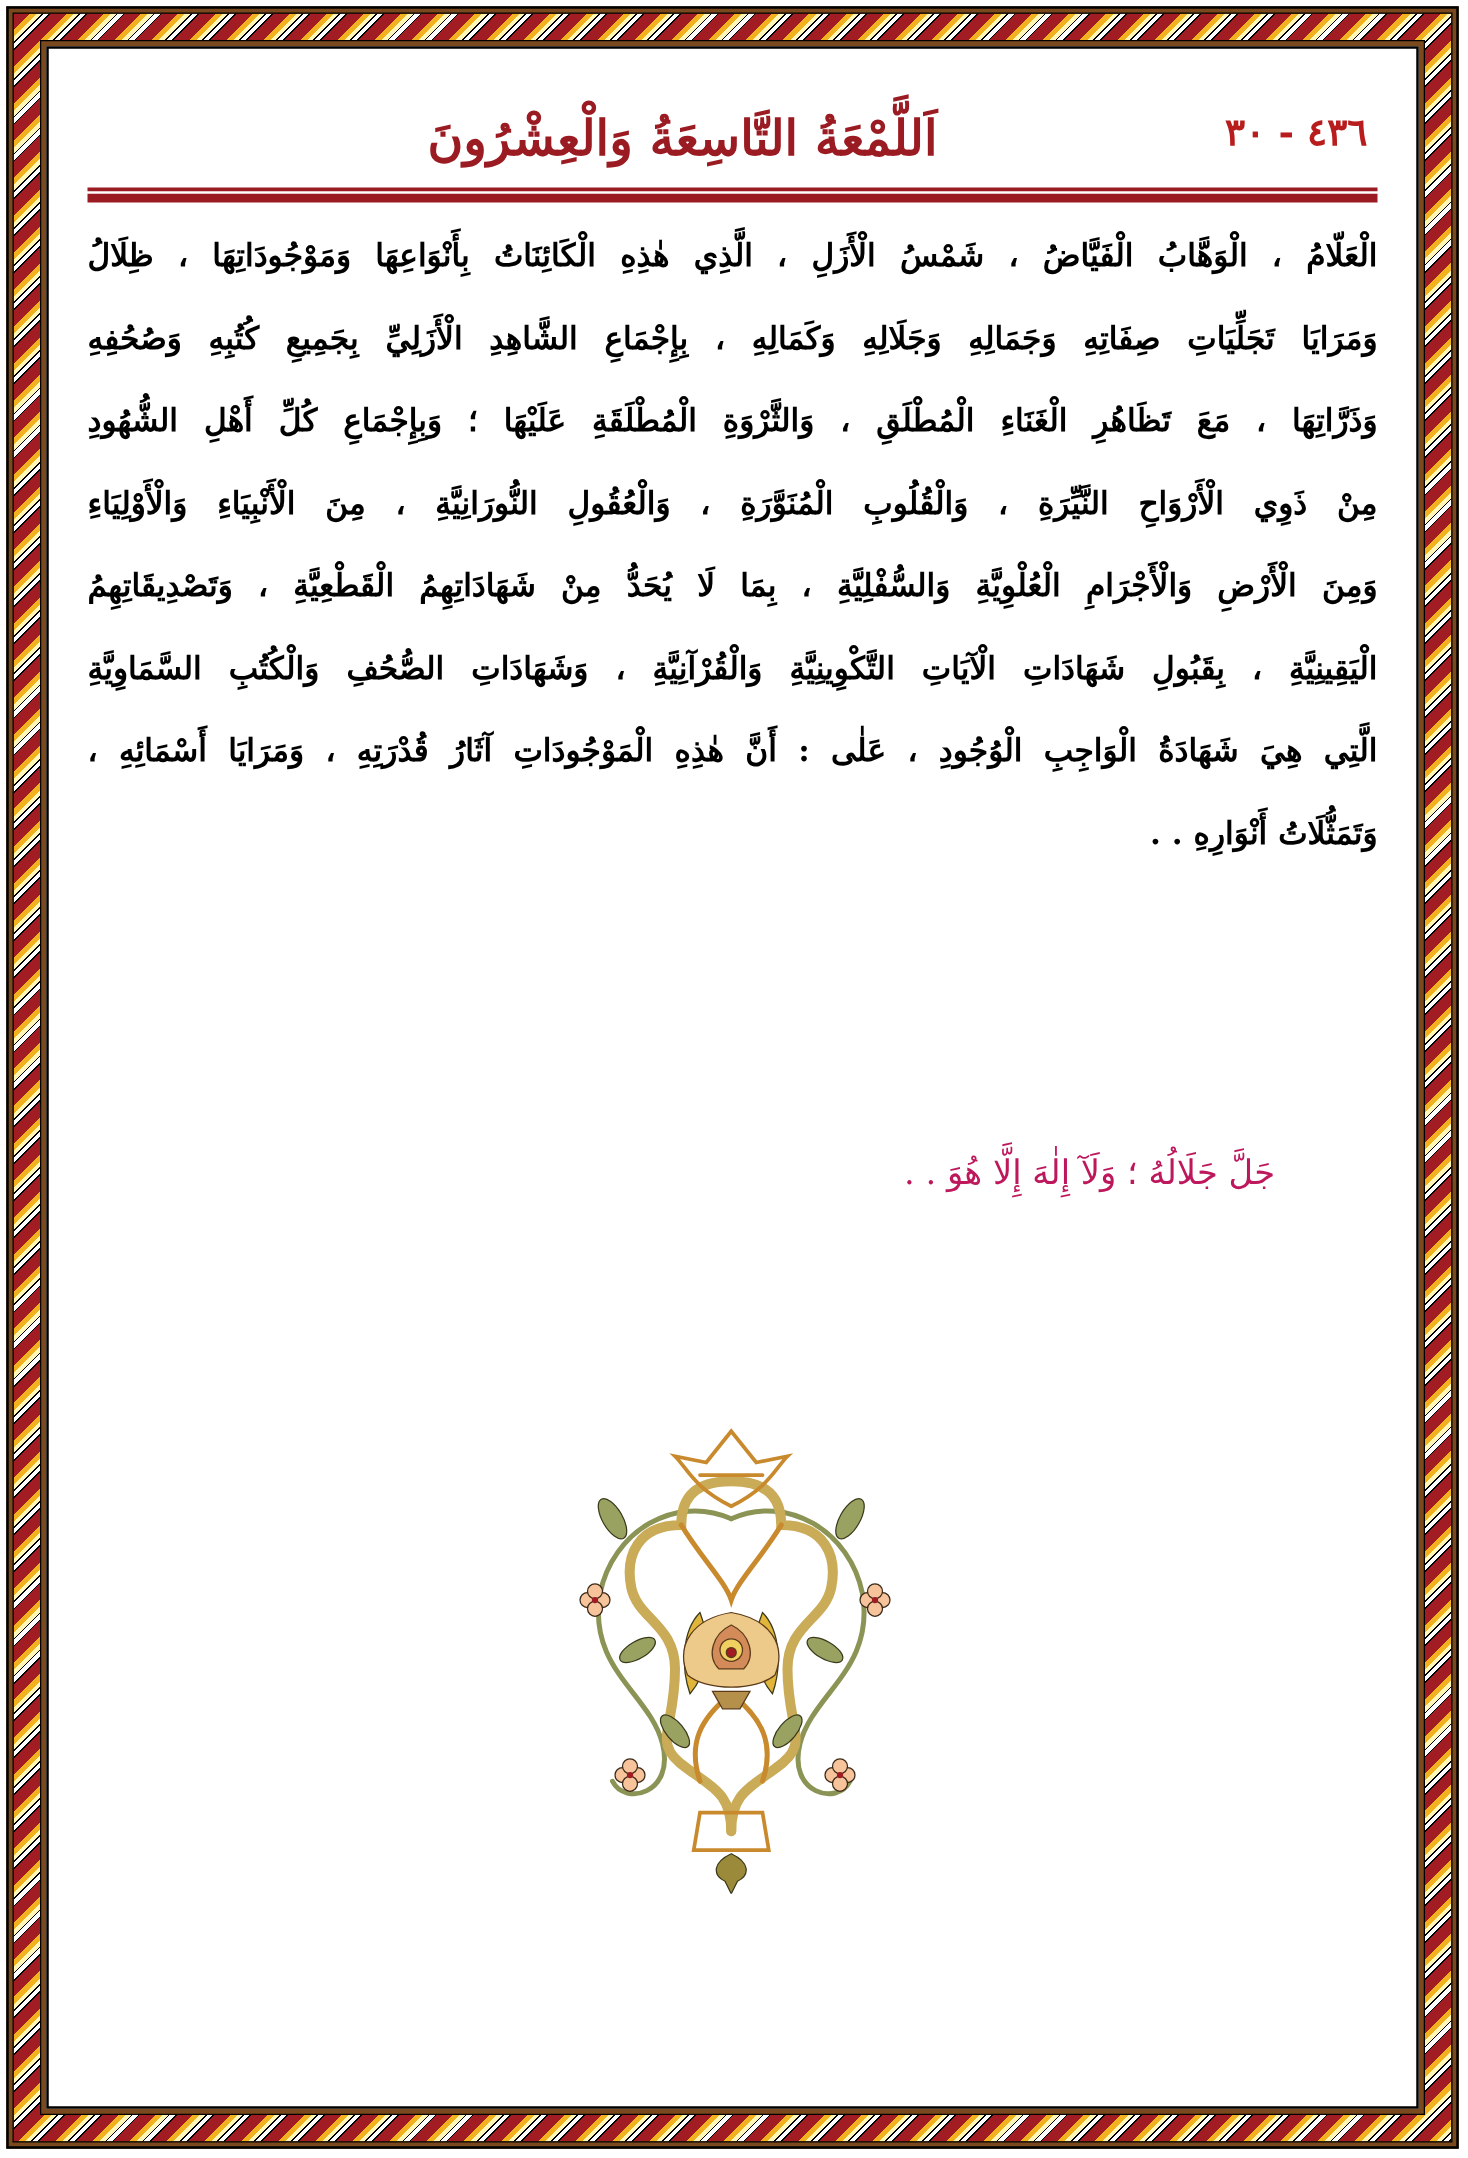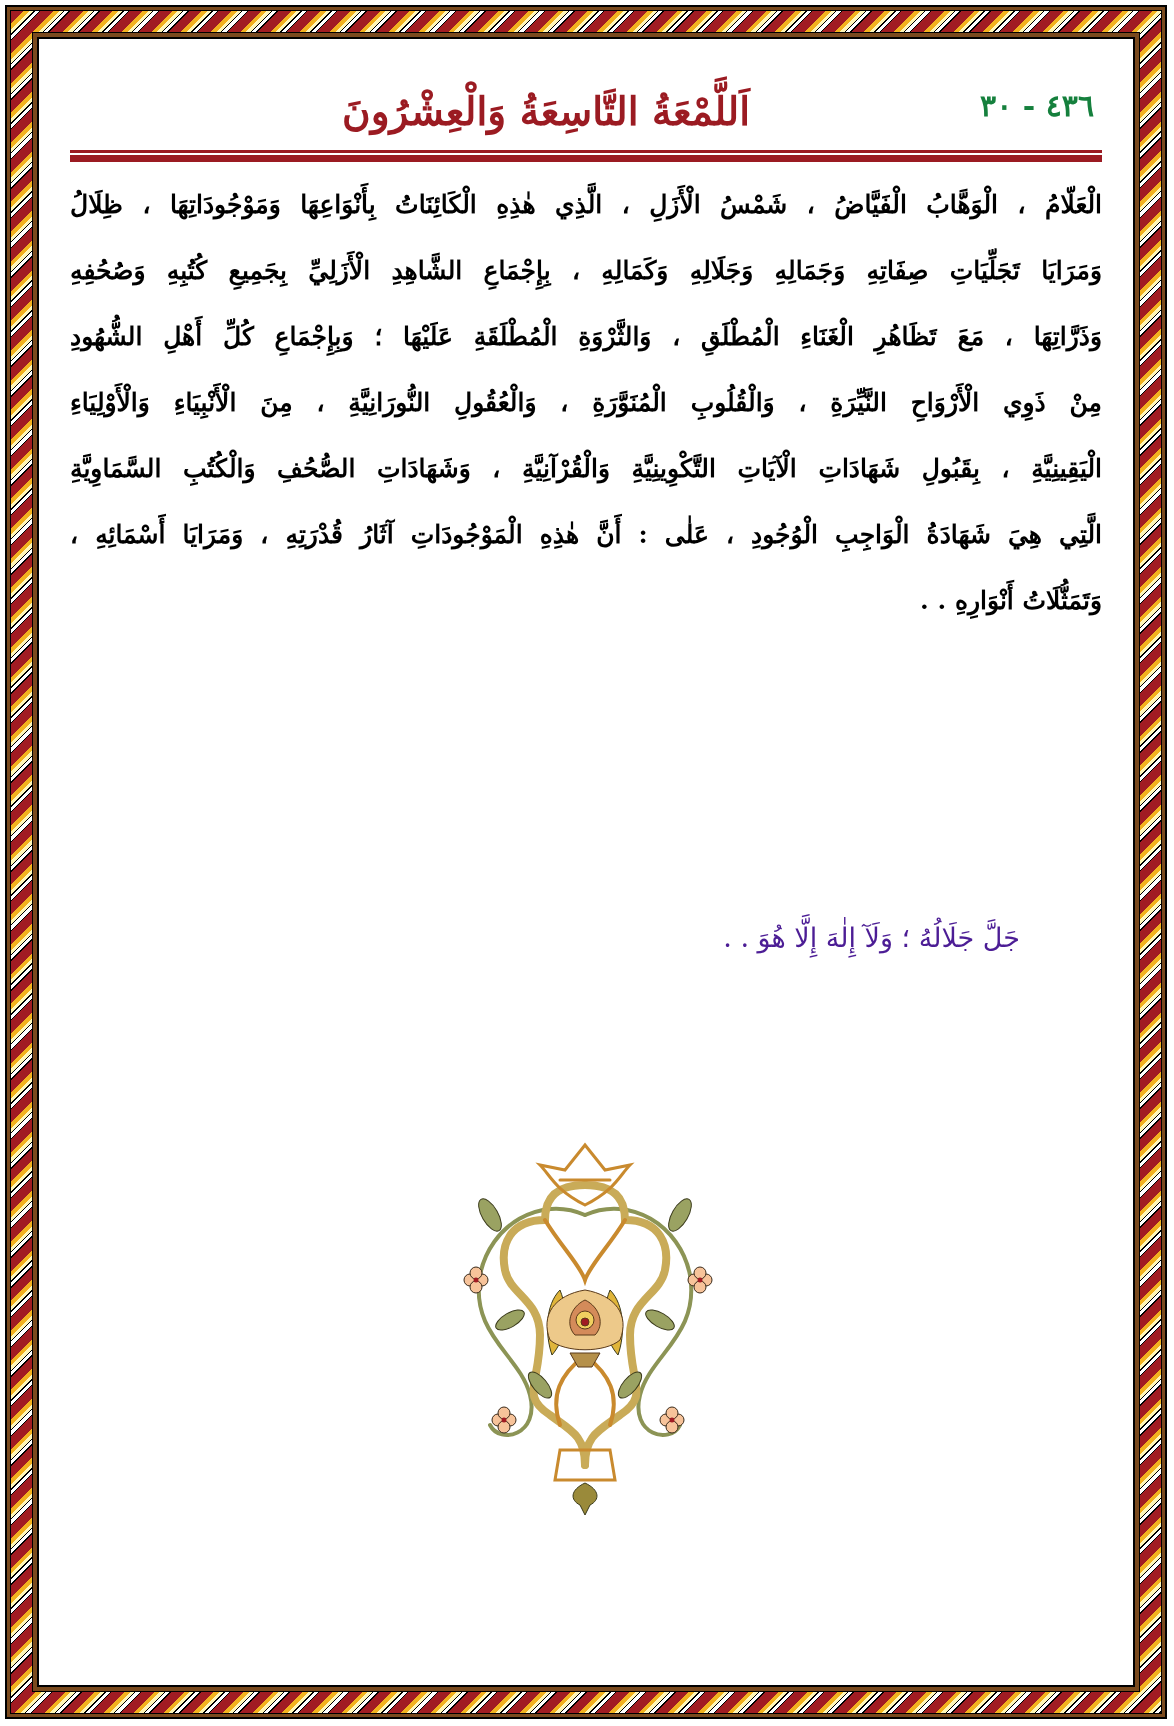--- a/index.html
+++ b/index.html
@@ -24,21 +24,21 @@
     position: absolute; left: 30px; top: 30px; right: 30px; bottom: 30px;
     background: #ffffff; border: 2px solid #000;
   }
   .header {
     position: absolute; left: 70px; top: 88px; width: 1032px; height: 50px;
     direction: rtl;
   }
   .page-num {
     position: absolute; right: 8px; top: 0;
     font-family: "DejaVu Serif", serif; font-size: 30px; font-weight: bold;
-    color: #15803d;
+    color: #b91c1c;
   }
   .title {
     position: absolute; right: 352px; top: 0;
     font-family: "DejaVu Serif", serif; font-size: 39px; font-weight: bold;
     color: #9b1b22; white-space: nowrap;
   }
   .rule { position: absolute; left: 70px; width: 1032px; background: #9b1b22; }
   .rule.thin { top: 150px; height: 3px; }
   .rule.thick { top: 155px; height: 7px; }
   .body-text {
@@ -46,21 +46,21 @@
     direction: rtl; text-align: justify;
     font-family: "DejaVu Serif", serif; font-size: 25px; line-height: 66px;
     color: #000;
   }
   .body-text .line { display: block; white-space: nowrap; text-align-last: justify; font-weight: bold; }
   .body-text .line.last { text-align-last: right; }
   .closing {
     position: absolute; left: 70px; top: 922px; width: 950px;
     direction: rtl; 
     font-family: "DejaVu Serif", serif; font-size: 27px;
-    color: #4c1d95; white-space: nowrap;
+    color: #be185d; white-space: nowrap;
   }
   .ornament { position: absolute; left: 430px; top: 1095px; width: 310px; height: 420px; }
 </style>
 </head>
 <body>
 
 <div class="frame">
   <div class="braid"></div>
   <div class="inner-band"></div>
   <div class="paper"></div>
@@ -71,20 +71,21 @@
   <span class="title">اَللَّمْعَةُ التَّاسِعَةُ وَالْعِشْرُونَ</span>
 </div>
 <div class="rule thin"></div>
 <div class="rule thick"></div>
 
 <div class="body-text">
   <span class="line">الْعَلّامُ ، الْوَهَّابُ الْفَيَّاضُ ، شَمْسُ الْأَزَلِ ، الَّذِي هٰذِهِ الْكَائِنَاتُ بِأَنْوَاعِهَا وَمَوْجُودَاتِهَا ، ظِلَالُ</span>
   <span class="line">وَمَرَايَا تَجَلِّيَاتِ صِفَاتِهِ وَجَمَالِهِ وَجَلَالِهِ وَكَمَالِهِ ، بِإِجْمَاعِ الشَّاهِدِ الْأَزَلِيِّ بِجَمِيعِ كُتُبِهِ وَصُحُفِهِ</span>
   <span class="line">وَذَرَّاتِهَا ، مَعَ تَظَاهُرِ الْغَنَاءِ الْمُطْلَقِ ، وَالثَّرْوَةِ الْمُطْلَقَةِ عَلَيْهَا ؛ وَبِإِجْمَاعِ كُلِّ أَهْلِ الشُّهُودِ</span>
   <span class="line">مِنْ ذَوِي الْأَرْوَاحِ النَّيِّرَةِ ، وَالْقُلُوبِ الْمُنَوَّرَةِ ، وَالْعُقُولِ النُّورَانِيَّةِ ، مِنَ الْأَنْبِيَاءِ وَالْأَوْلِيَاءِ</span>
+  <span class="line">وَمِنَ الْأَرْضِ وَالْأَجْرَامِ الْعُلْوِيَّةِ وَالسُّفْلِيَّةِ ، بِمَا لَا يُحَدُّ مِنْ شَهَادَاتِهِمُ الْقَطْعِيَّةِ ، وَتَصْدِيقَاتِهِمُ</span>
   <span class="line">الْيَقِينِيَّةِ ، بِقَبُولِ شَهَادَاتِ الْآيَاتِ التَّكْوِينِيَّةِ وَالْقُرْآنِيَّةِ ، وَشَهَادَاتِ الصُّحُفِ وَالْكُتُبِ السَّمَاوِيَّةِ</span>
   <span class="line">الَّتِي هِيَ شَهَادَةُ الْوَاجِبِ الْوُجُودِ ، عَلٰى : أَنَّ هٰذِهِ الْمَوْجُودَاتِ آثَارُ قُدْرَتِهِ ، وَمَرَايَا أَسْمَائِهِ ،</span>
   <span class="line last">وَتَمَثُّلَاتُ أَنْوَارِهِ . .</span>
 </div>
 
 <div class="closing">جَلَّ جَلَالُهُ ؛ وَلَآ إِلٰهَ إِلَّا هُوَ . .</div>
 
 <div class="ornament">
   <svg width="310" height="420" viewBox="0 0 310 420" xmlns="http://www.w3.org/2000/svg">
     <g fill="none" stroke-linecap="round">

